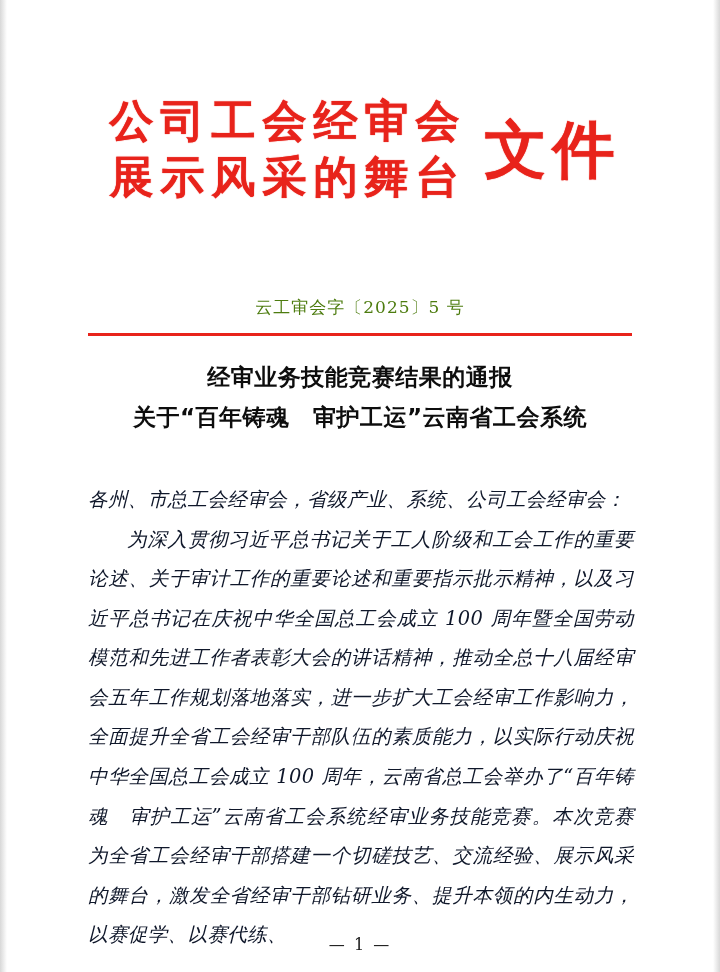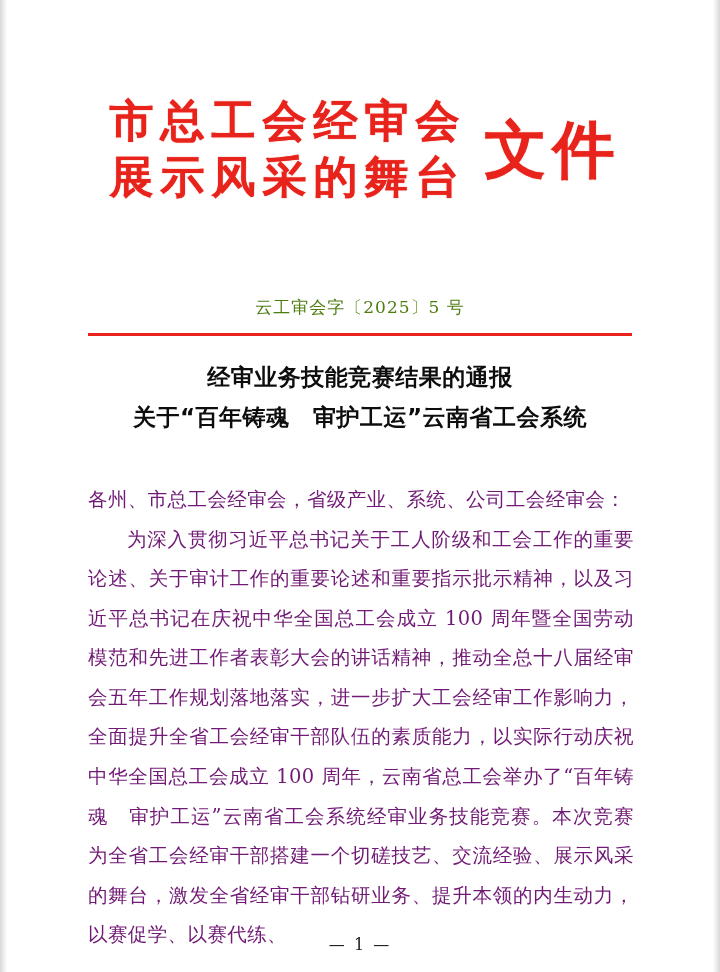--- a/index.html
+++ b/index.html
@@ -93,23 +93,24 @@
     letter-spacing: 0.5px;
   }
   
   .body-text {
     position: absolute;
     top: 480px;
     left: 88px;
     width: 546px;
     font-size: 19.5px;
     line-height: 2.03;
-    color: #701a75;
+    color: #0f172a;
     letter-spacing: 0.4px;
     text-align: justify;
+    font-style: italic;
   }
   .body-text p {
     margin: 0;
   }
   .body-text p.indent {
     text-indent: 2em;
   indent}
   .body-text p.indent { text-indent: 39px; }
   
   .page-number {
@@ -140,21 +141,21 @@
 <body>
 
 <div id="page">
 
   <div class="scan-edge-left"></div>
   <div class="scan-edge-right"></div>
 
   <div class="masthead">
     <div class="masthead-inner">
       <div class="mast-lines">
-        <div class="mast-line">市总工会经审会</div>
+        <div class="mast-line">公司工会经审会</div>
         <div class="mast-line">展示风采的舞台</div>
       </div>
       <div class="mast-doc">文件</div>
     </div>
   </div>
 
   <div class="doc-number">云工审会字〔2025〕5 号</div>
 
   <div class="red-rule"></div>
 

